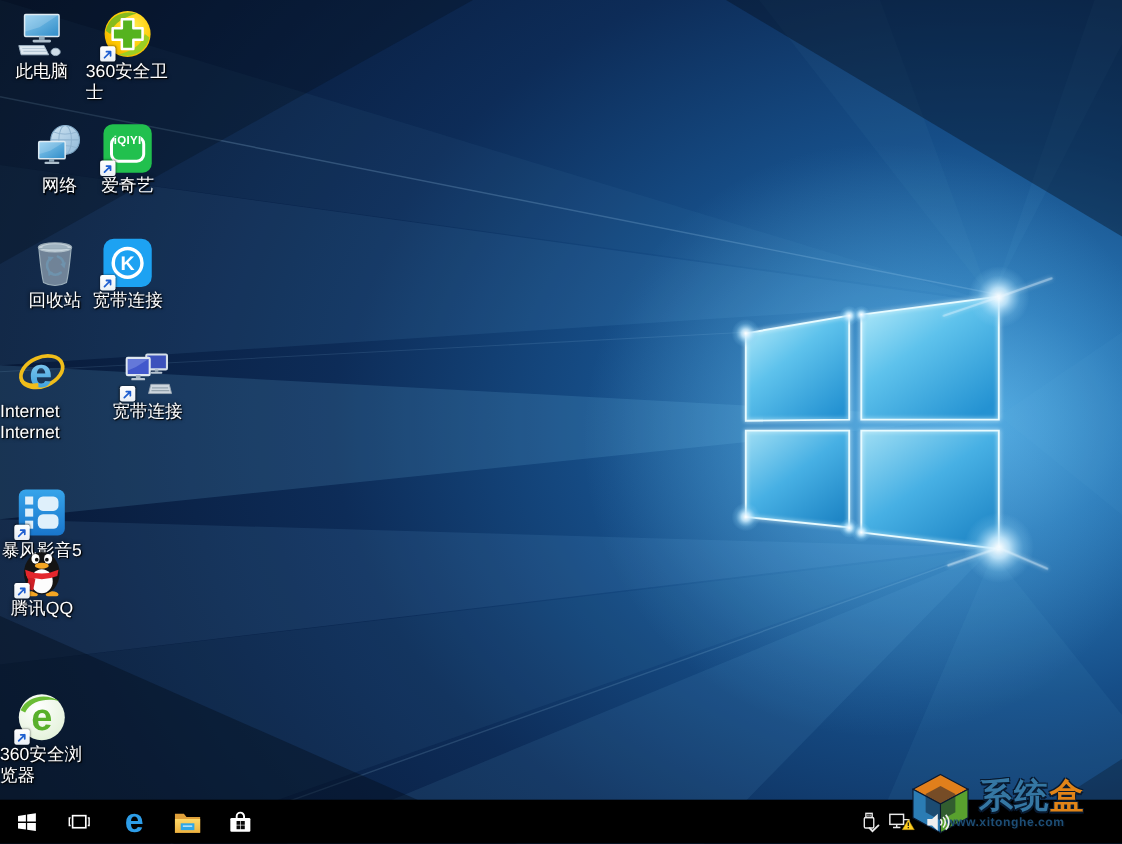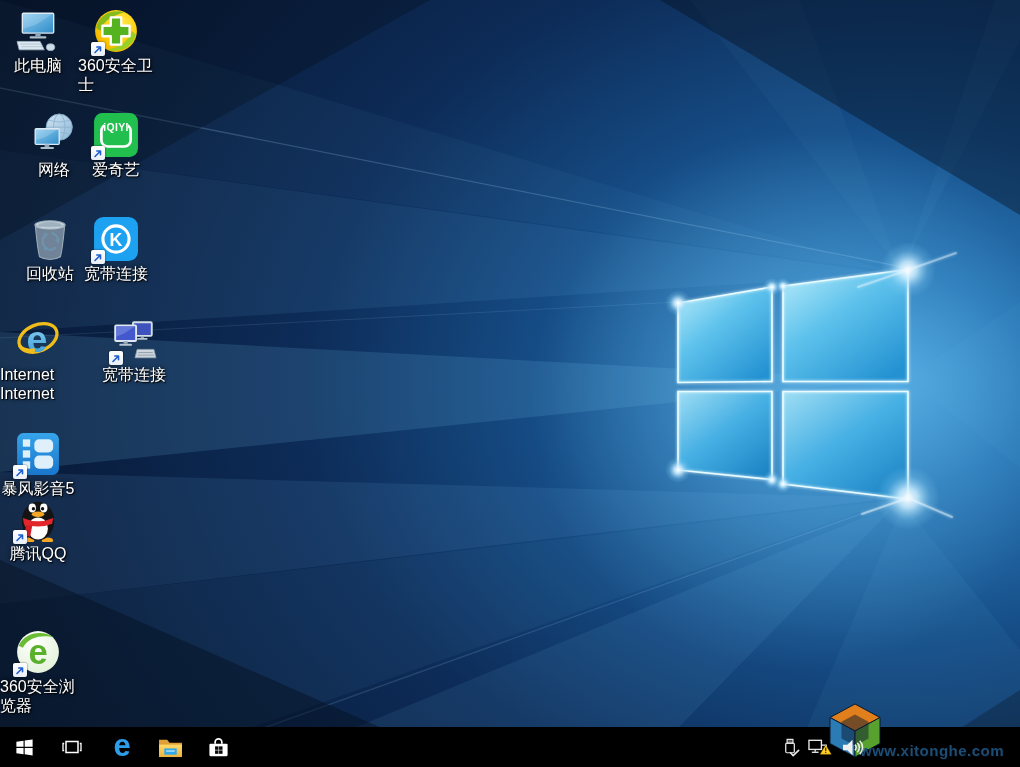--- a/index.html
+++ b/index.html
@@ -27,21 +27,21 @@
   .tray { position:absolute; bottom:0; height:40px; z-index:6; }
   .tray-btn { position:absolute; top:0; width:30px; height:40px; display:flex; align-items:center; justify-content:center; cursor:pointer; }
 
   
   .watermark { position:absolute; left:824px; top:698px; width:196px; height:66px; z-index:5; }
   .wm-cube { position:absolute; left:2px; top:3px; width:58px; height:58px; }
   .wm-title { position:absolute; left:66px; top:5px; font-size:31px; font-weight:bold; letter-spacing:1px;
               white-space:nowrap; text-shadow:1px 1px 0 #081a30, -1px -1px 0 #081a30, 1px -1px 0 #081a30, -1px 1px 0 #081a30; }
   .wm-title .blue { color:#3577a3; }
   .wm-title .orange { color:#e08418; }
-  .wm-url { position:absolute; left:36px; top:44px; font-size:15px; font-weight:bold; color:#1d4d74;
+  .wm-url { position:absolute; left:36px; top:44px; font-size:11px; font-weight:bold; color:#1d4d74;
             letter-spacing:.5px; white-space:nowrap; text-shadow:1px 1px 0 rgba(5,12,22,.8); }
 </style>
 </head>
 <body>
 
 <svg class="wallpaper" viewBox="0 0 1020 767" preserveAspectRatio="none">
   <defs>
     <radialGradient id="bgGlow" cx="0.875" cy="0.50" r="1.05">
       <stop offset="0" stop-color="#4aa3dc"></stop>
       <stop offset="0.13" stop-color="#2a79b8"></stop>
@@ -291,21 +291,21 @@
       </svg>
       <span class="sc-badge">
         <svg viewBox="0 0 10 10">
             <path d="M2,8.5 L7.5,3 M7.5,3 H3.8 M7.5,3 V6.7" stroke="#1f5fd0" stroke-width="1.6" fill="none" stroke-linecap="round"></path>
           </svg>
       </span>
     </div>
     <div class="icon-label">宽带连接</div>
   </div>
 
-  <div class="icon-cell" style="left:0;top:431px">
+  <div class="icon-cell" style="left:0;top:443px">
     <div class="icon-art">
       <svg viewBox="0 0 44 44">
         <defs>
             <linearGradient id="bfG" x1="0" y1="0" x2="0" y2="1">
           <stop offset="0" stop-color="#36a4ea"></stop>
               <stop offset="1" stop-color="#1976cc"></stop>
             </linearGradient>
           </defs>
         <rect x="2" y="2" width="40" height="40" rx="6" fill="url(#bfG)"></rect>
         <rect x="7.5" y="8" width="7" height="7" fill="#dff0fb"></rect>
@@ -458,14 +458,17 @@
   </div>
 </div>
 
 <div class="watermark">
   <svg class="wm-cube" viewBox="0 0 58 58">
     <polygon points="29,3 54,16.5 29,30 4,16.5" fill="#e07f1c" stroke="#0a1930" stroke-width="1"></polygon>
     <polygon points="4,16.5 29,30 29,56 4,42.5" fill="#2b7cb4" stroke="#0a1930" stroke-width="1"></polygon>
     <polygon points="54,16.5 29,30 29,56 54,42.5" fill="#58a12e" stroke="#0a1930" stroke-width="1"></polygon>
     <polygon points="29,13.5 42.5,20.8 42.5,37.5 29,44.8 15.5,37.5 15.5,20.8" fill="#0b1a30" opacity="0.5"></polygon>
   </svg>
+  <div class="wm-title">
+    <span class="blue">系统</span><span class="orange">盒</span>
+  </div>
   <div class="wm-url">www.xitonghe.com</div>
 </div>
 
 </body></html>

